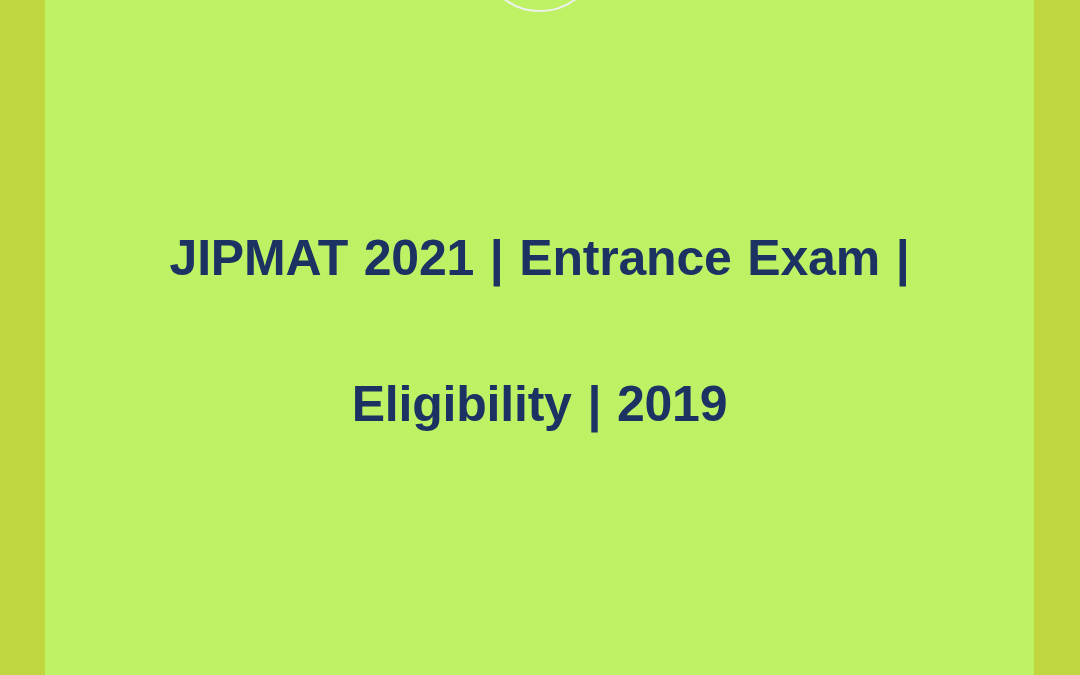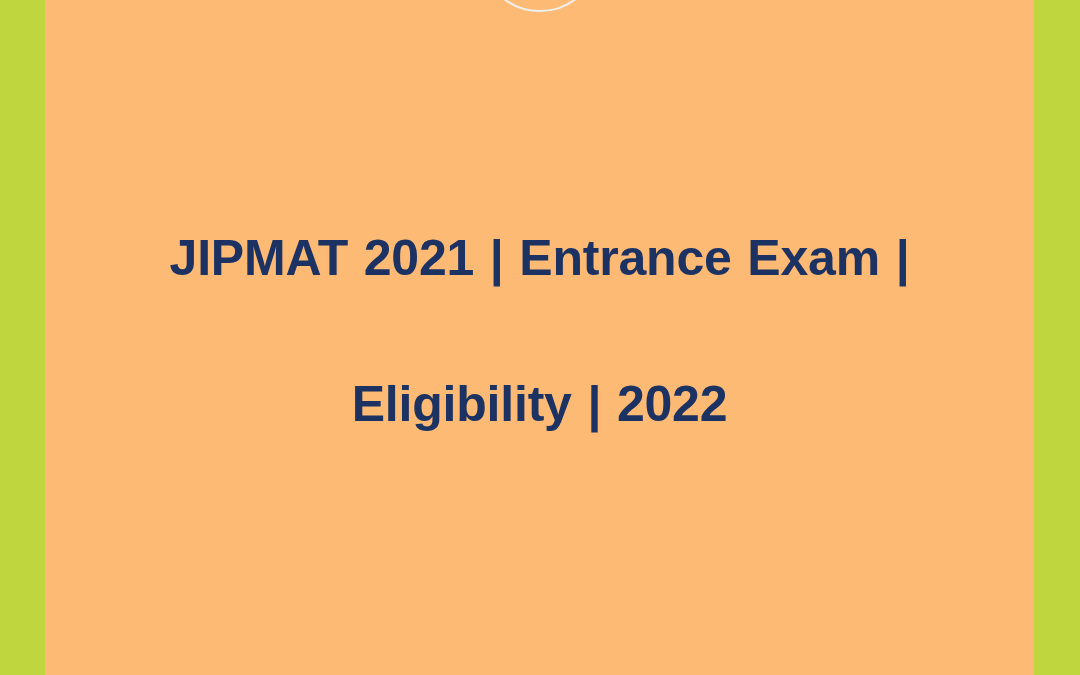--- a/index.html
+++ b/index.html
@@ -12,21 +12,21 @@
     height: 675px;
     background: #ffffff;
     font-family: "Liberation Sans", "DejaVu Sans", sans-serif;
     overflow: hidden;
   }
 
   .card {
     position: relative;
     width: 1080px;
     height: 675px;
-    background: #fdba74;
+    background: #bef264;
     overflow: hidden;
   }
 
   
   .side-bar {
     position: absolute;
     top: 0;
     height: 675px;
     background: #c0d63f;
   }
@@ -86,18 +86,18 @@
 
   <div class="side-bar right"></div>
 
   <div class="circle-ornament"></div>
 
   <div class="content">
     <div class="title-block">
       <h1 class="page-title">
         <span>JIPMAT 2021 | Entrance Exam |</span><br>
         <br>
-        <span>Eligibility | 2022</span>
+        <span>Eligibility | 2019</span>
       </h1>
     </div>
   </div>
 
 </div>
 
 </body></html>

